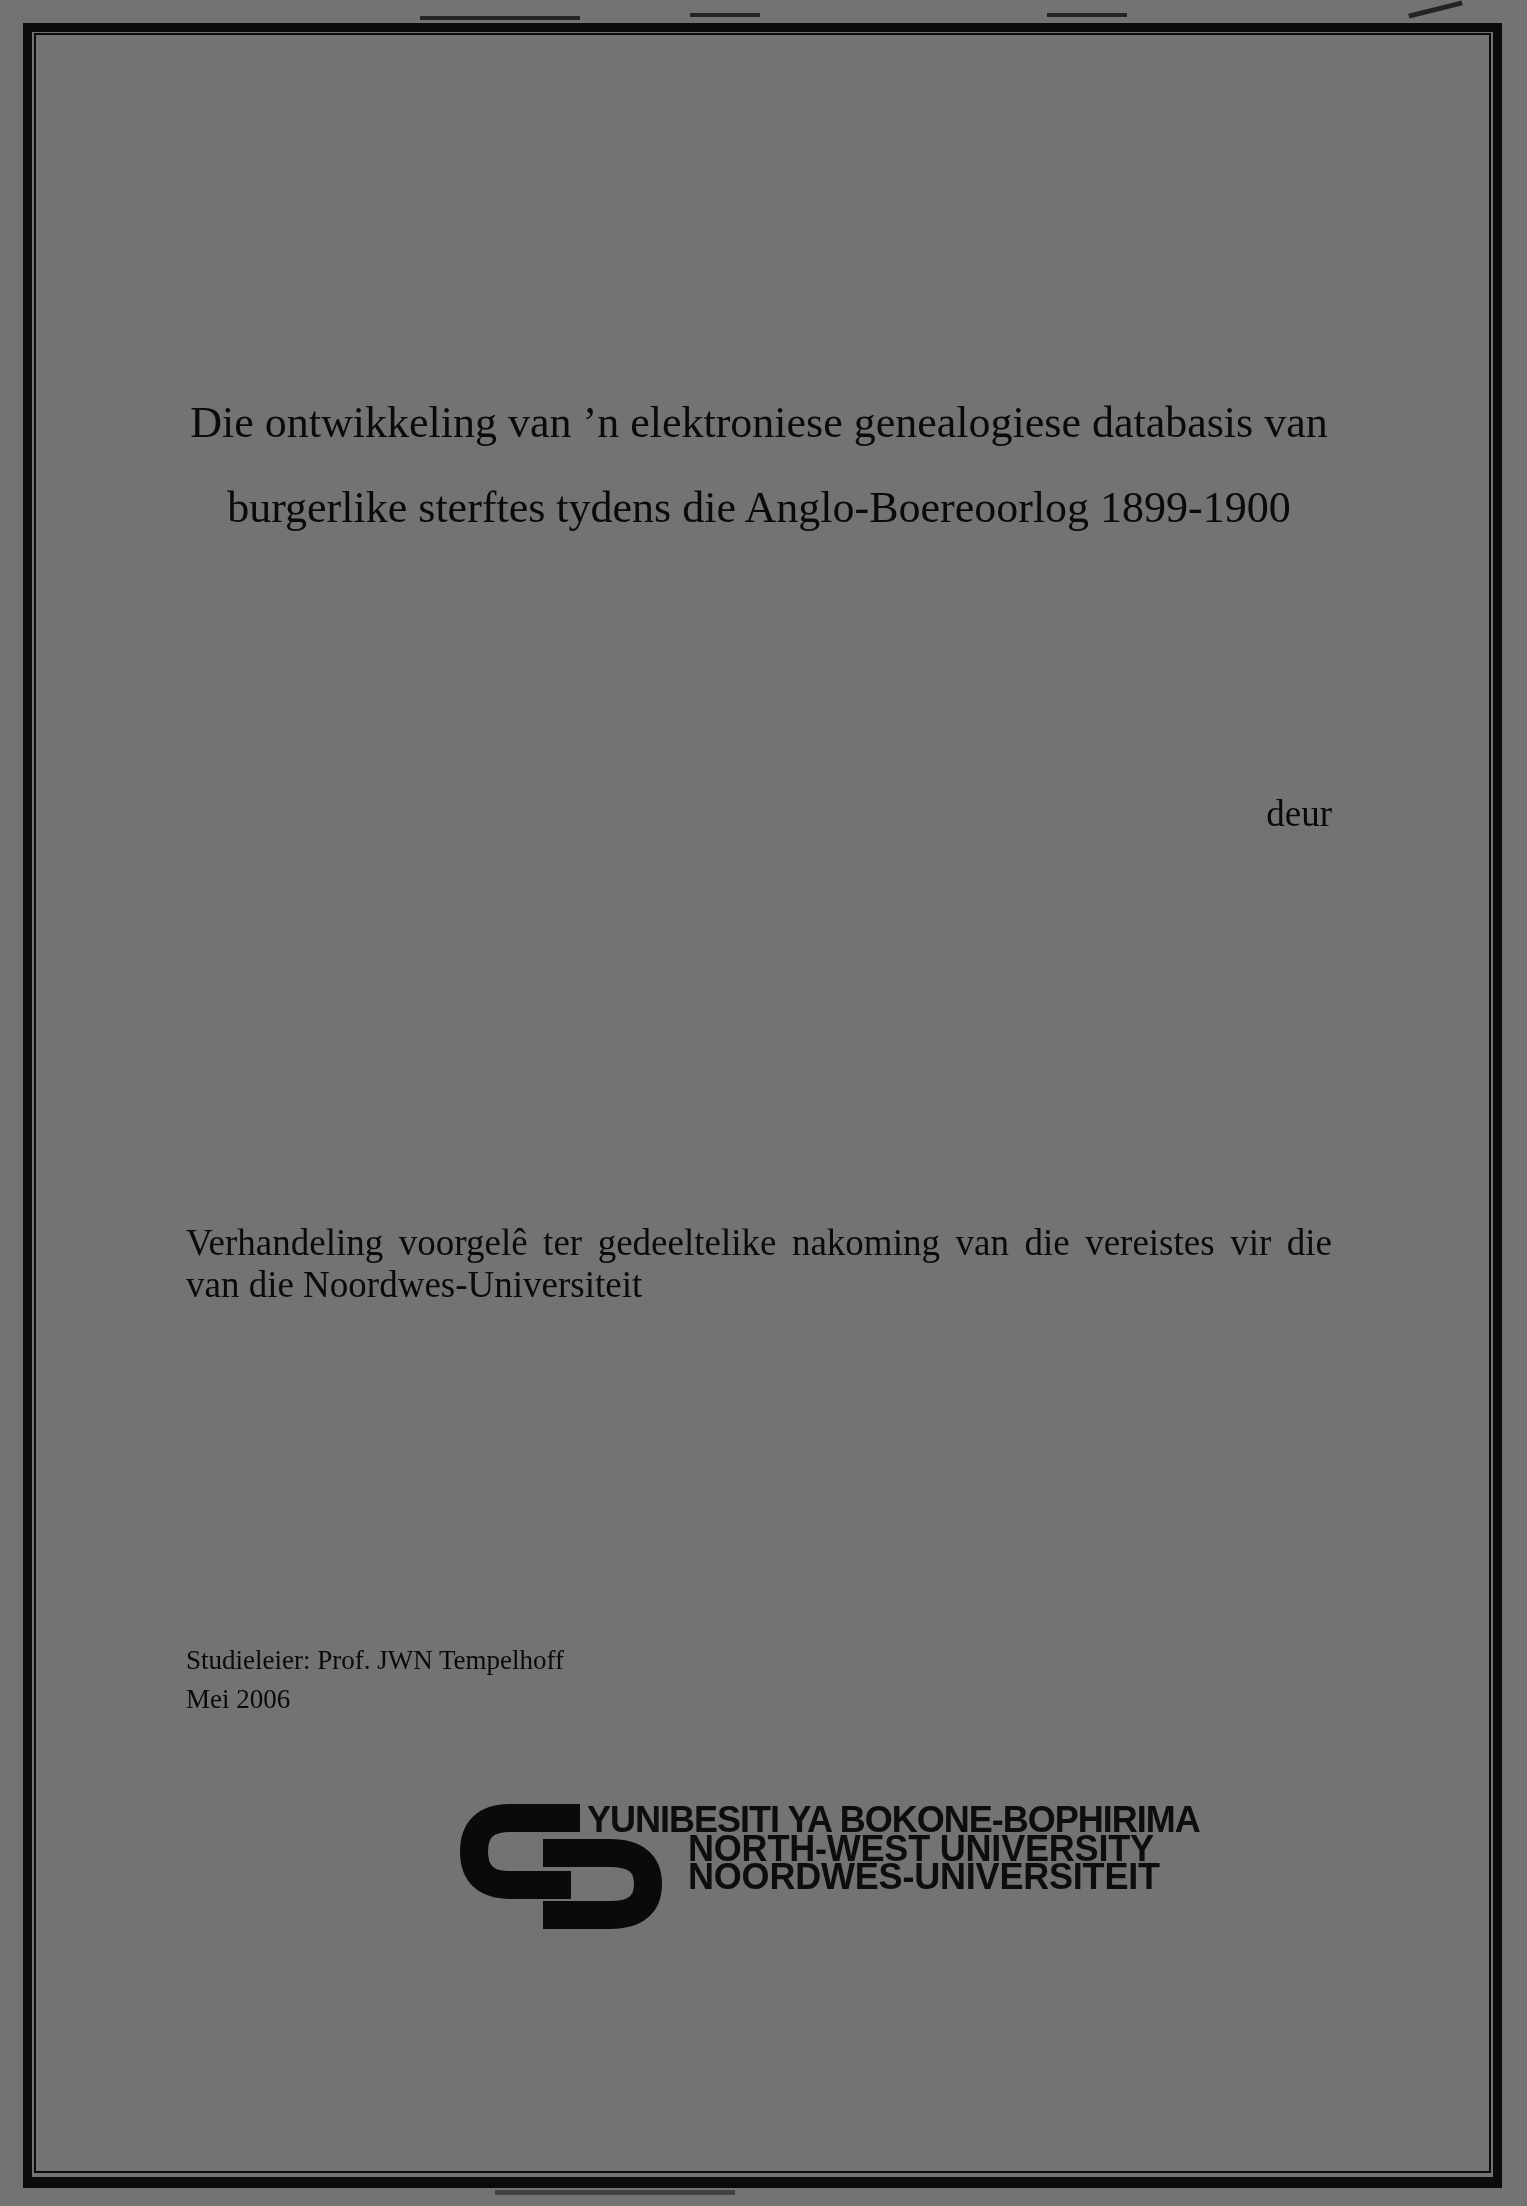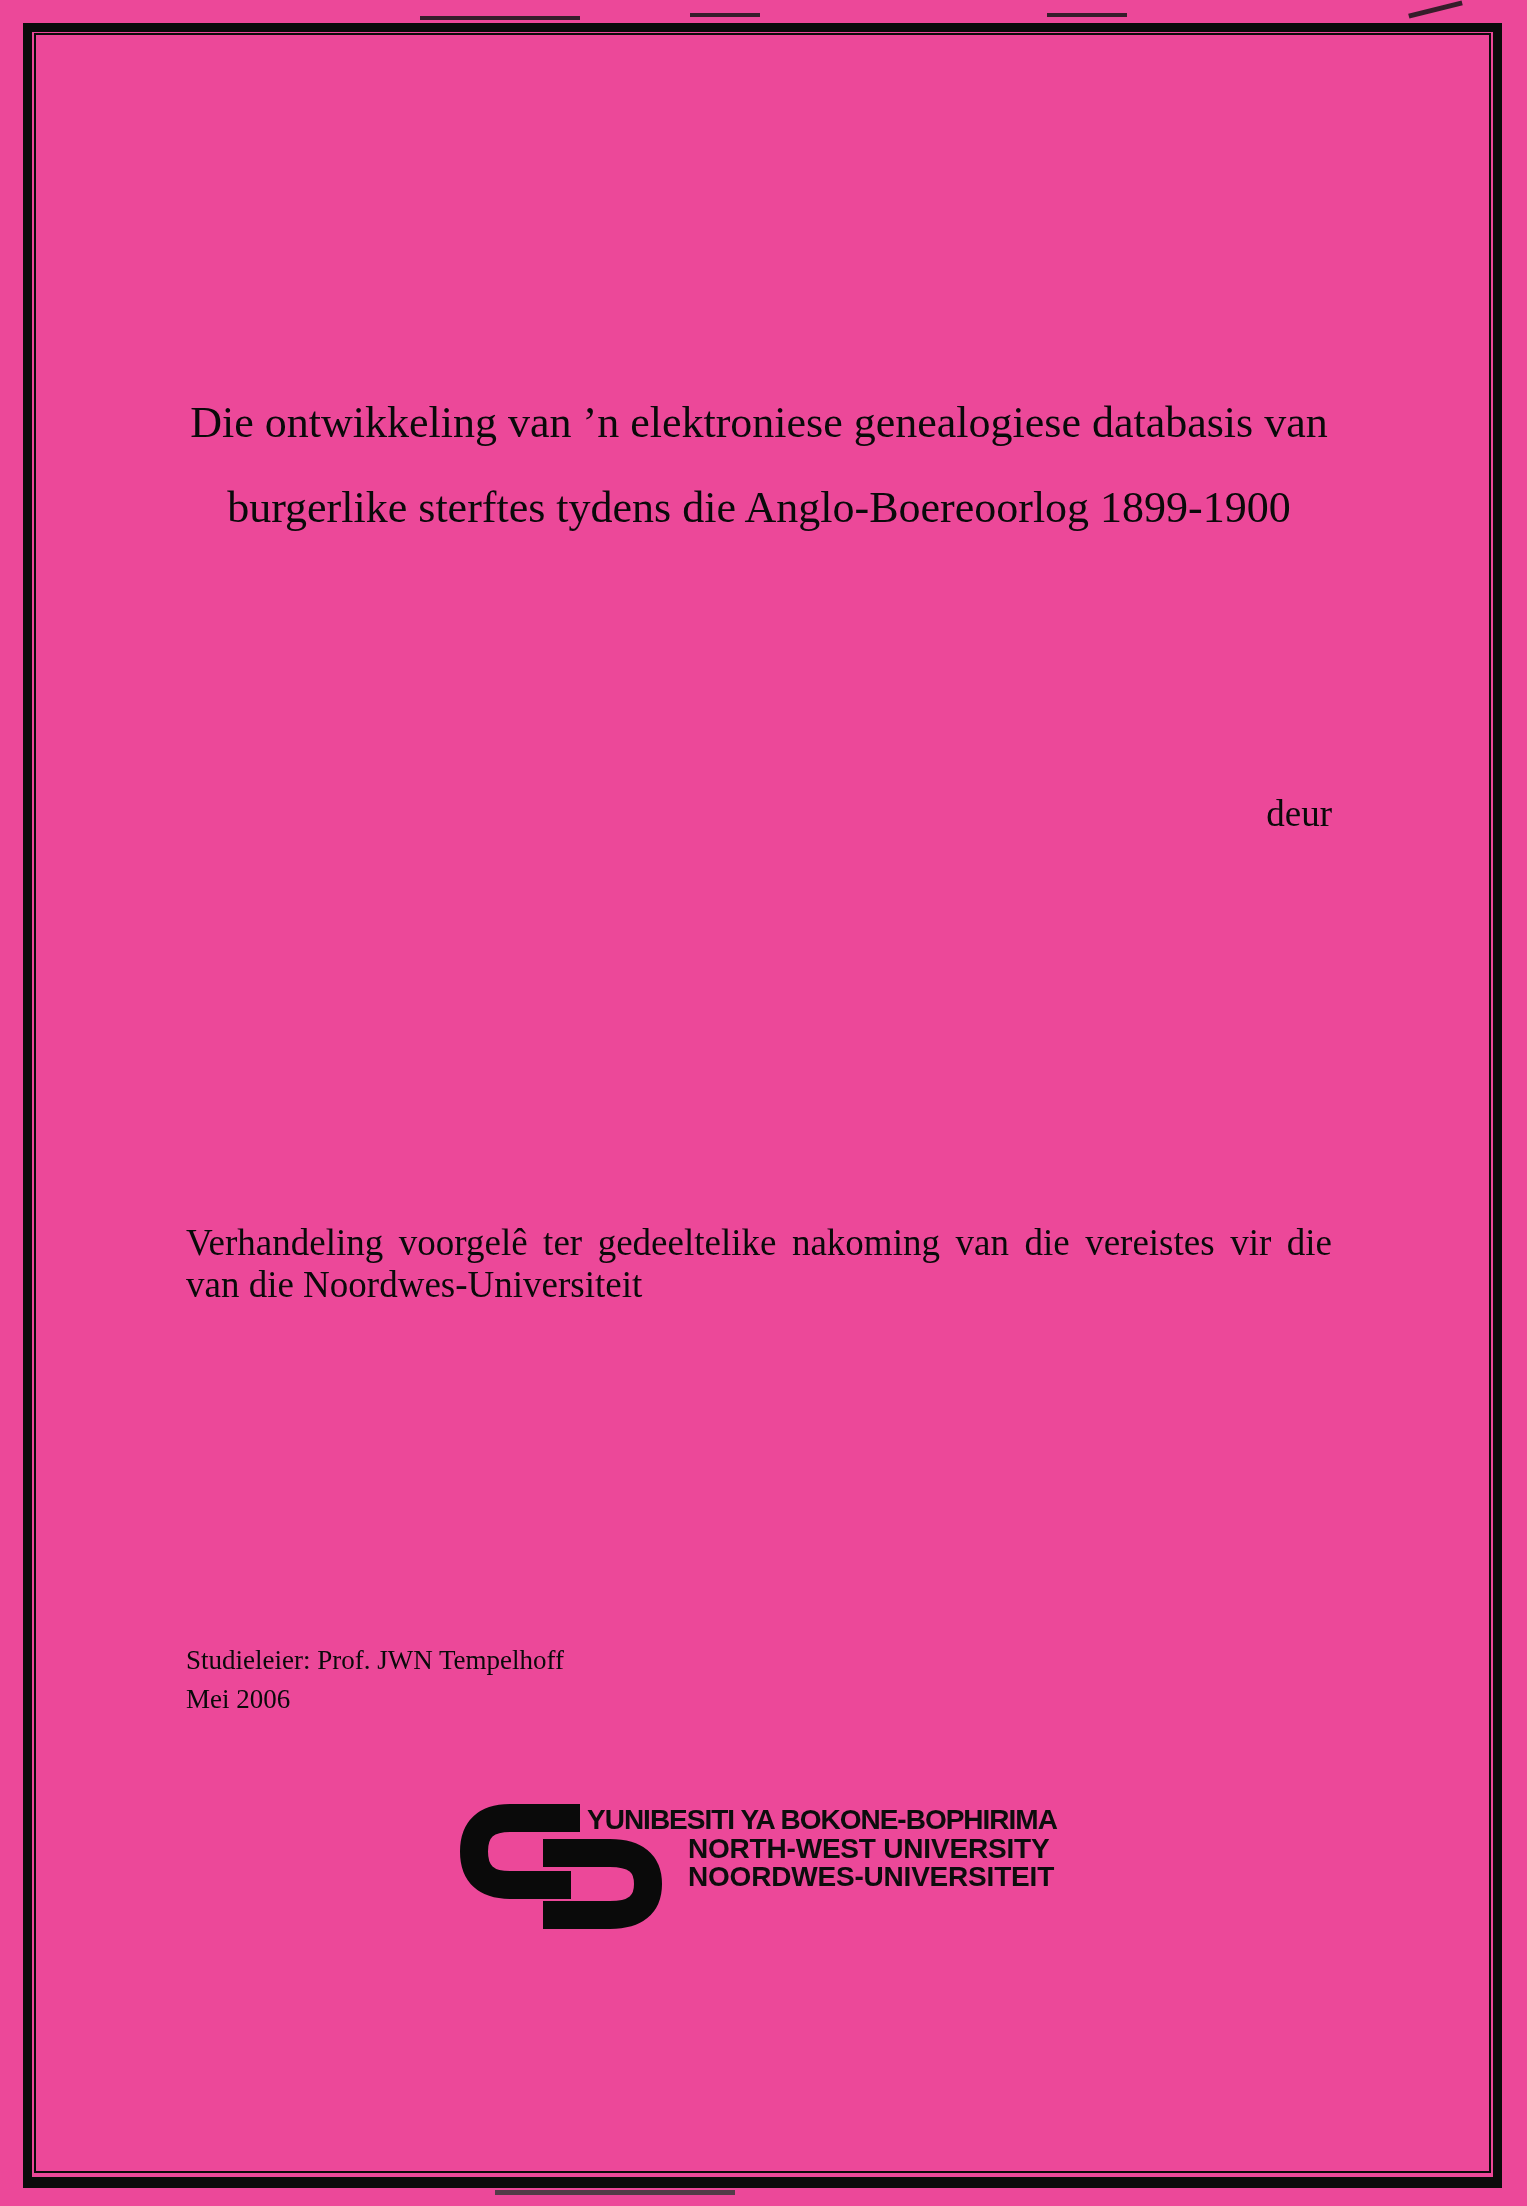--- a/index.html
+++ b/index.html
@@ -8,21 +8,21 @@
     background: #ffffff;
   }
   body {
     width: 1527px;
     height: 2206px;
     position: relative;
     overflow: hidden;
     font-family: "Liberation Serif", serif;
     color: #0a0a0a;
   }
-  .page { position: absolute; inset: 0; background: #ec4899; }
+  .page { position: absolute; inset: 0; background: #737373; }
 
   
   .frame-outer {
     position: absolute;
     left: 23px; top: 23px; right: 25px; bottom: 18px;
     border: 9px solid #0b0b0b;
     border-bottom-width: 11px;
   }
   .frame-inner {
     position: absolute;
@@ -70,21 +70,21 @@
     position: absolute;
     left: 186px; top: 1641px;
     font-size: 27px; line-height: 39px;
   }
   .logo { position: absolute; left: 458px; top: 1801px; width: 650px; height: 135px; }
   .logo-mark { position: absolute; left: 0; top: 0; }
   .logo-text {
     position: absolute; left: 129px; top: 5px;
     font-family: "Liberation Sans", sans-serif;
     font-weight: 700;
-    font-size: 28px;
+    font-size: 36px;
     line-height: 28.5px;
     color: #0d0d0d;
     white-space: nowrap;
   }
   .lw1 { letter-spacing: -1px; }
   .lw2 { letter-spacing: -0.2px; margin-left: 101px; }
 </style>
 </head>
 <body>
 

